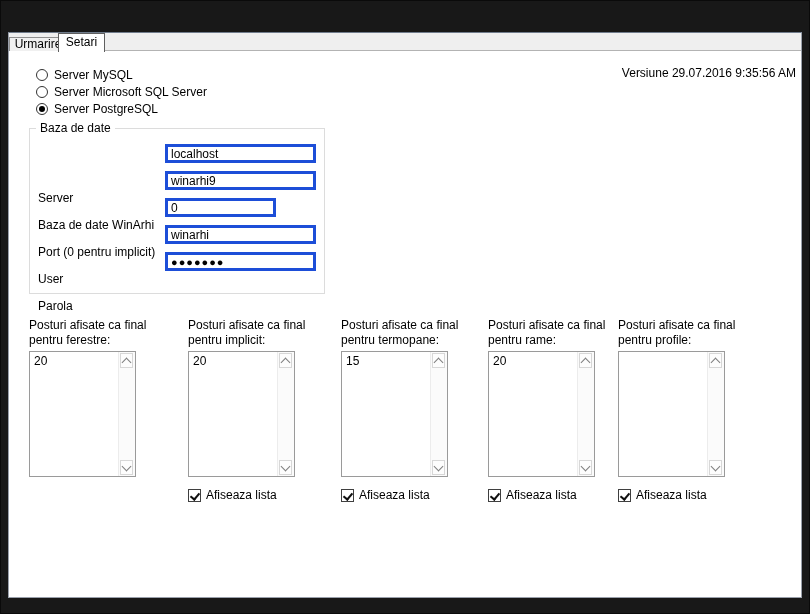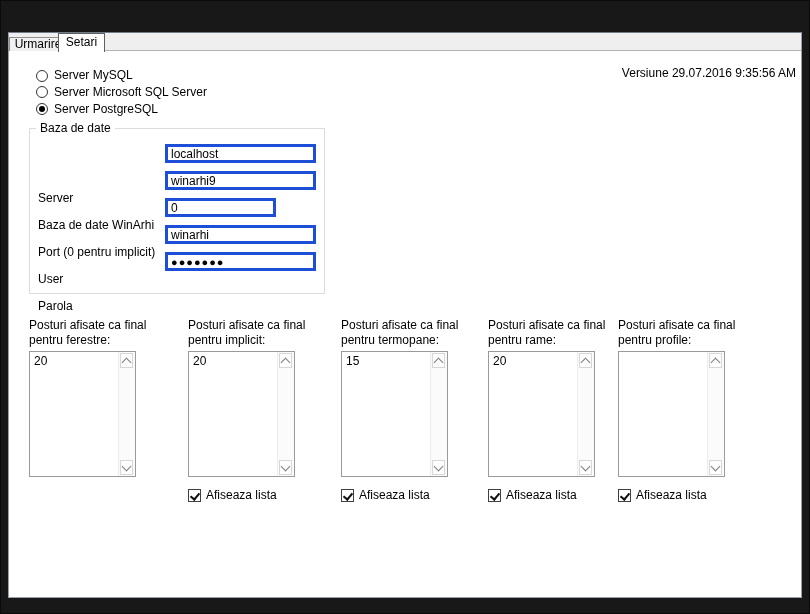--- a/index.html
+++ b/index.html
@@ -80,21 +80,21 @@
   <div class="client">
     <div class="tabstrip">
       <div class="tab tab-inactive">Urmarire</div>
       <div class="tab tab-active">Setari</div>
     </div>
 
     <div class="content">
 
       <div class="version">Versiune 29.07.2016 9:35:56 AM</div>
 
-      <div class="radio-row" style="top:17px;align-items:flex-end;">
+      <div class="radio-row" style="top:17px;">
         <span class="radio"></span>
         <span>Server MySQL</span>
       </div>
       <div class="radio-row" style="top:34px;">
         <span class="radio"></span>
         <span>Server Microsoft SQL Server</span>
       </div>
       <div class="radio-row" style="top:51px;">
         <span class="radio checked"></span>
         <span>Server PostgreSQL</span>

